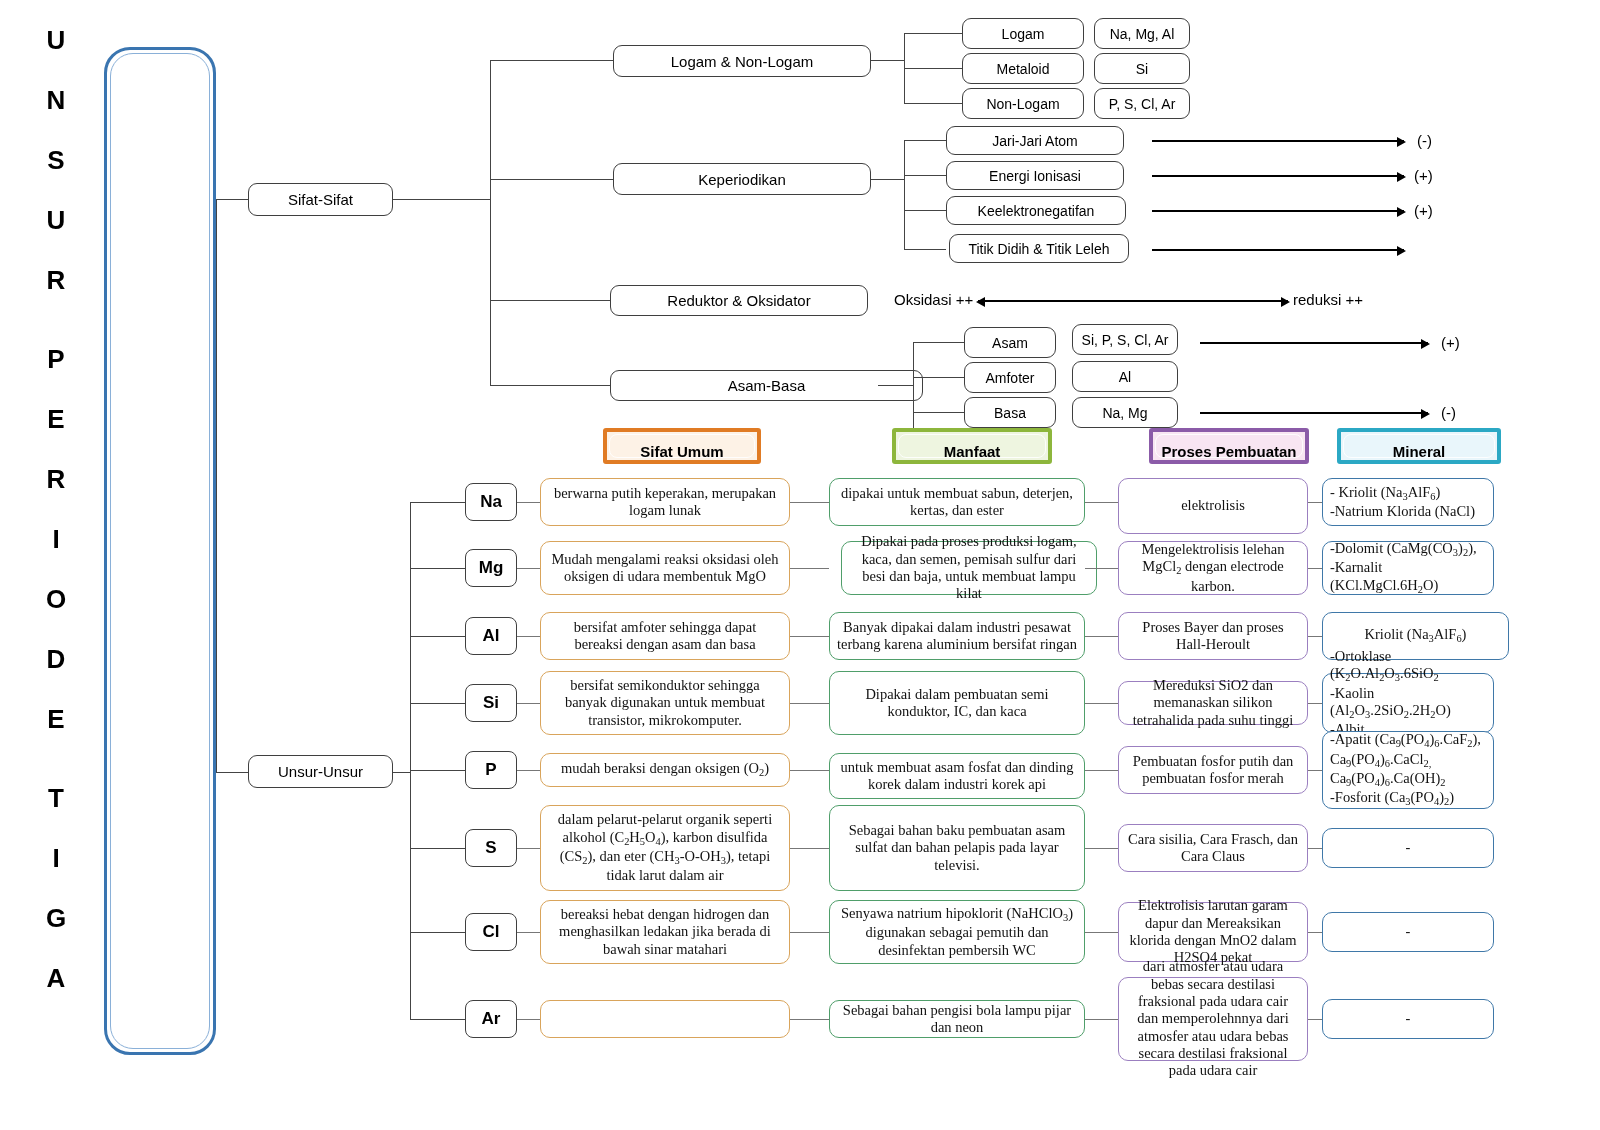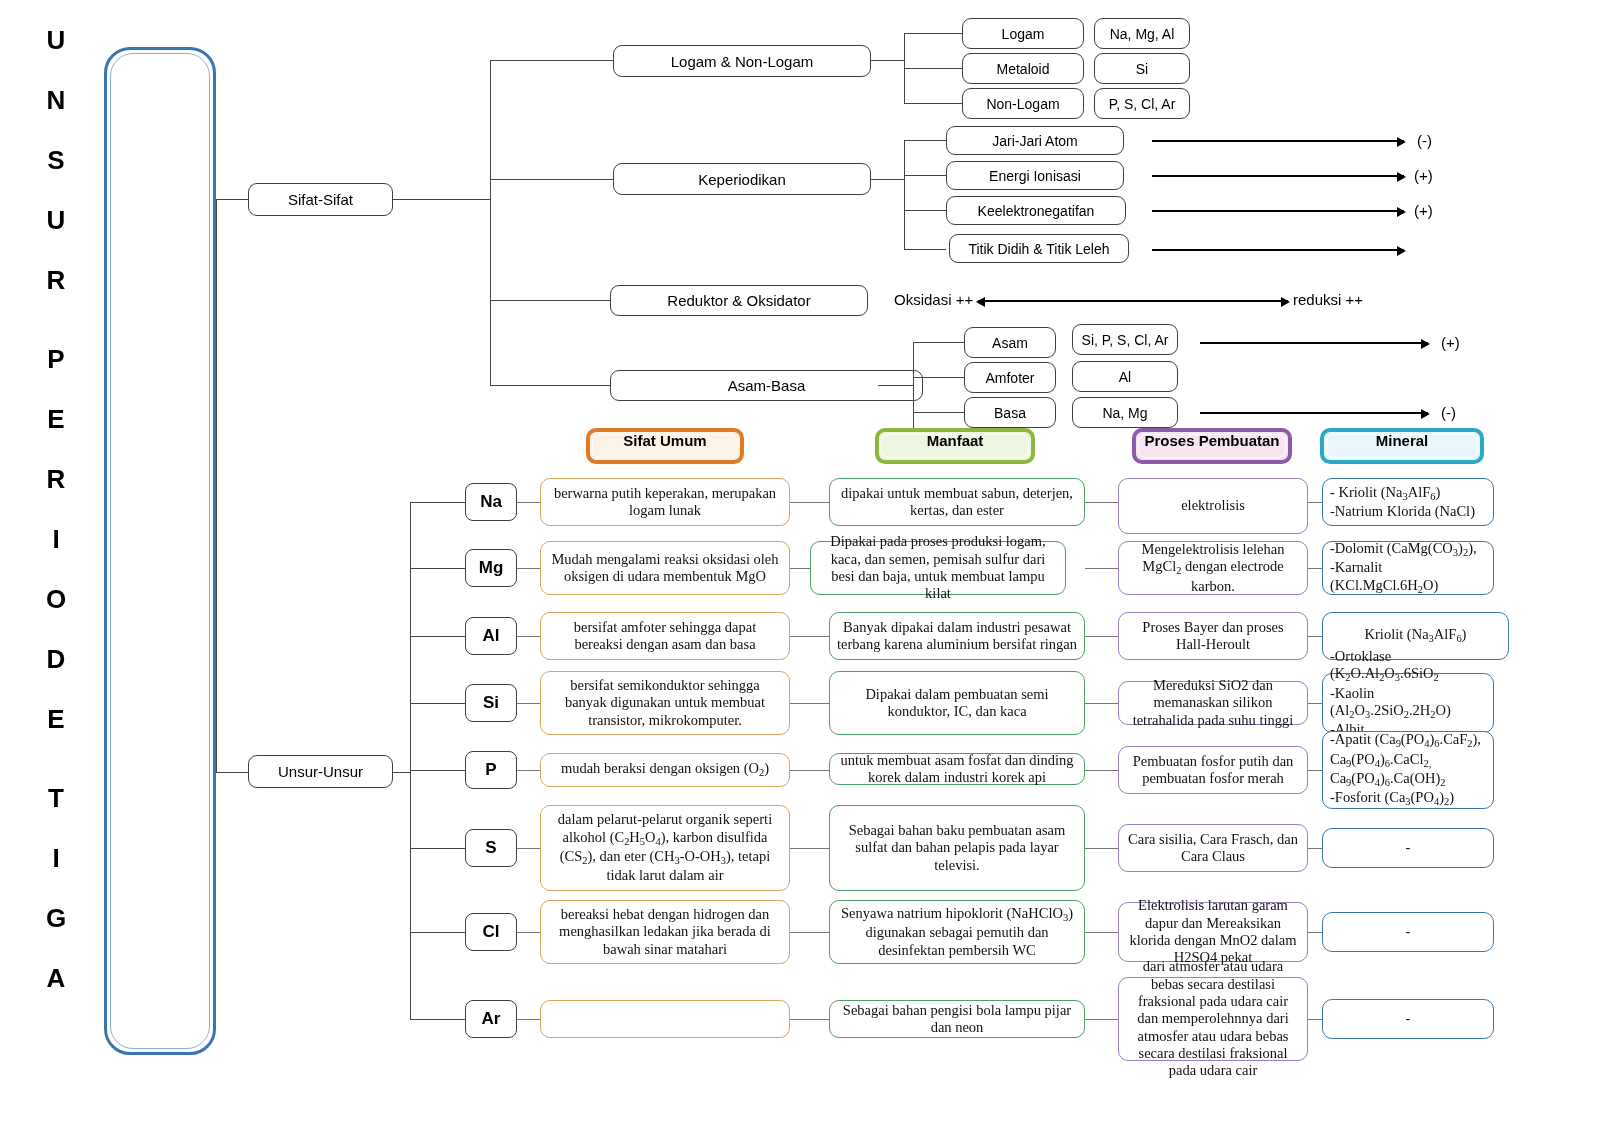--- a/index.html
+++ b/index.html
@@ -31,23 +31,23 @@
 
   
   .arrow{position:absolute;height:0;border-top:2.2px solid #000;}
   .arrow::after{content:"";position:absolute;right:-2px;top:-5px;
      border-left:9px solid #000;border-top:5px solid transparent;border-bottom:5px solid transparent;}
   .arrow.left::before{content:"";position:absolute;left:-2px;top:-5px;
      border-right:9px solid #000;border-top:5px solid transparent;border-bottom:5px solid transparent;}
   .alabel{position:absolute;font-size:15px;color:#000;font-family:"Liberation Sans",sans-serif;}
 
   
-  .hdr{position:absolute;box-sizing:border-box;display:flex;align-items:flex-start;
-       justify-content:center;font-weight:bold;font-size:15px;border-radius:10px;
-       border-width:4px;border-style:solid;}
+  .hdr{position:absolute;box-sizing:border-box;display:flex;align-items:flex-end;
+       justify-content:center;font-weight:bold;font-size:15px;border-radius:3px;
+       border-width:4px;border-style:solid;margin-left:17px;}
   .hdr .in{position:absolute;inset:2px;border-radius:8px;border:1px solid rgba(255,255,255,.85);}
 
   
   .sym{font-weight:bold;font-size:17px;border:1.4px solid #3f3f3f;border-radius:8px;}
 
   
   .cell{position:absolute;box-sizing:border-box;display:flex;align-items:center;
         justify-content:center;text-align:center;border-radius:10px;background:#fff;
         font-family:"Liberation Serif",serif;font-size:14.5px;line-height:1.2;color:#111;
         padding:2px 7px;}
@@ -207,21 +207,21 @@
       <div class="cell c-blue left" style="left: 1322px; top: 478px; width: 172px; height: 48px;">
         <span>- Kriolit (Na<sub>3</sub>AlF<sub>6</sub>)<br>-Natrium Klorida (NaCl)</span>
       </div>
       <div class="h" style="left: 410px; top: 568px; width: 55px;"></div>
       <div class="box plain sym" style="left: 465px; top: 549px; width: 52px; height: 38px;">Mg</div>
       <div class="hg" style="left: 517px; top: 568px; width: 23px;"></div>
       <div class="cell c-orange" style="left: 540px; top: 541px; width: 250px; height: 54px;">
         <span>Mudah mengalami reaksi oksidasi oleh oksigen di udara membentuk MgO</span>
       </div>
       <div class="hg" style="left: 790px; top: 568px; width: 39px;"></div>
-      <div class="cell c-green" style="left: 810px; top: 541px; width: 256px; height: 54px;">
+      <div class="cell c-green" style="left: 841px; top: 541px; width: 256px; height: 54px;">
         <span>Dipakai pada proses produksi logam, kaca, dan semen, pemisah sulfur dari  besi dan baja, untuk membuat lampu kilat</span>
       </div>
       <div class="hg" style="left: 1085px; top: 568px; width: 33px;"></div>
       <div class="cell c-purple" style="left: 1118px; top: 541px; width: 190px; height: 54px;">
         <span>Mengelektrolisis lelehan MgCl<sub>2</sub> dengan electrode karbon.</span>
       </div>
       <div class="hg" style="left: 1308px; top: 568px; width: 14px;"></div>
       <div class="cell c-blue left" style="left: 1322px; top: 541px; width: 172px; height: 54px;">
         <span>-Dolomit (CaMg(CO<sub>3</sub>)<sub>2</sub>),<br>-Karnalit (KCl.MgCl.6H<sub>2</sub>O)</span>
       </div>
@@ -261,21 +261,21 @@
       <div class="cell c-blue left" style="left: 1322px; top: 673px; width: 172px; height: 60px;">
         <span>-Ortoklase (K<sub>2</sub>O.Al<sub>2</sub>O<sub>3</sub>.6SiO<sub>2</sub><br>-Kaolin (Al<sub>2</sub>O<sub>3</sub>.2SiO<sub>2</sub>.2H<sub>2</sub>O)<br>-Albit (Na<sub>2</sub>O.Al<sub>2</sub>O<sub>3</sub>.6SiO<sub>2</sub>)</span>
       </div>
       <div class="h" style="left: 410px; top: 770px; width: 55px;"></div>
       <div class="box plain sym" style="left: 465px; top: 751px; width: 52px; height: 38px;">P</div>
       <div class="hg" style="left: 517px; top: 770px; width: 23px;"></div>
       <div class="cell c-orange" style="left: 540px; top: 753px; width: 250px; height: 34px;">
         <span>mudah beraksi dengan oksigen (O<sub>2</sub>)</span>
       </div>
       <div class="hg" style="left: 790px; top: 770px; width: 39px;"></div>
-      <div class="cell c-green" style="left: 829px; top: 753px; width: 256px; height: 32px; justify-content: center;">
+      <div class="cell c-green" style="left: 829px; top: 753px; width: 256px; height: 46px; justify-content: center;">
         <span>untuk membuat asam fosfat dan dinding korek dalam industri korek api</span>
       </div>
       <div class="hg" style="left: 1085px; top: 770px; width: 33px;"></div>
       <div class="cell c-purple" style="left: 1118px; top: 746px; width: 190px; height: 48px;">
         <span>Pembuatan fosfor putih dan pembuatan fosfor merah</span>
       </div>
       <div class="hg" style="left: 1308px; top: 770px; width: 14px;"></div>
       <div class="cell c-blue left" style="left: 1322px; top: 731px; width: 172px; height: 78px;">
         <span>-Apatit (Ca<sub>9</sub>(PO<sub>4</sub>)<sub>6</sub>.CaF<sub>2</sub>),<br>Ca<sub>9</sub>(PO<sub>4</sub>)<sub>6</sub>.CaCl<sub>2,</sub><br>Ca<sub>9</sub>(PO<sub>4</sub>)<sub>6</sub>.Ca(OH)<sub>2</sub><br>-Fosforit (Ca<sub>3</sub>(PO<sub>4</sub>)<sub>2</sub>)</span>
       </div>

